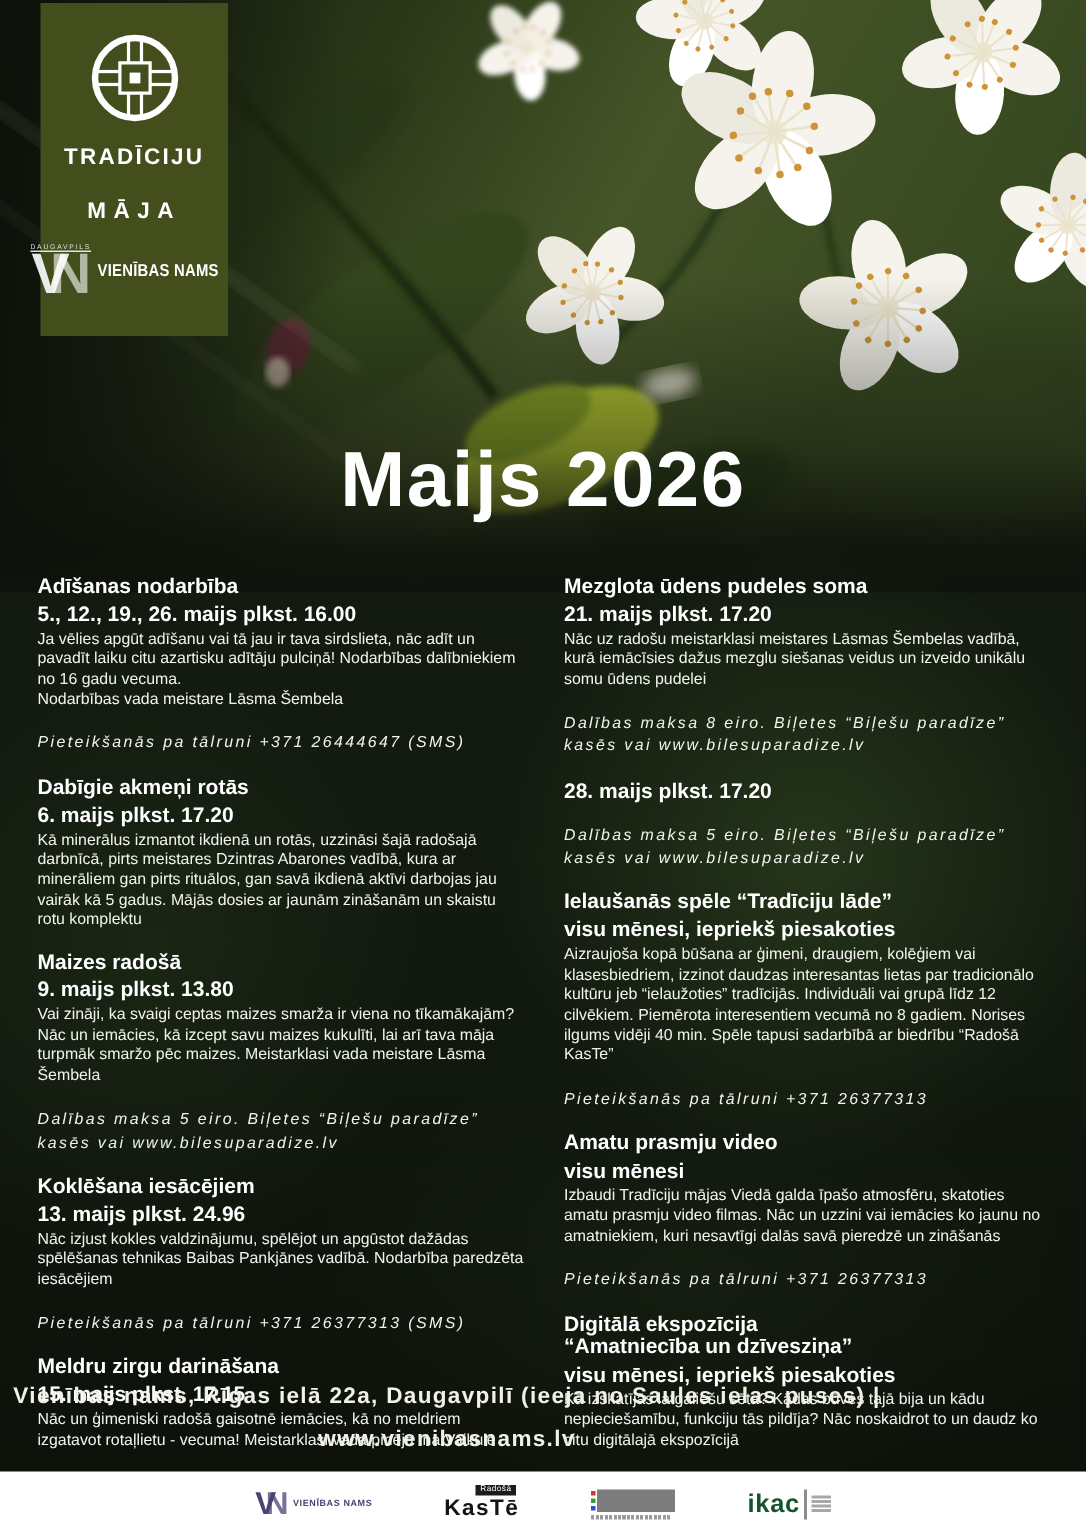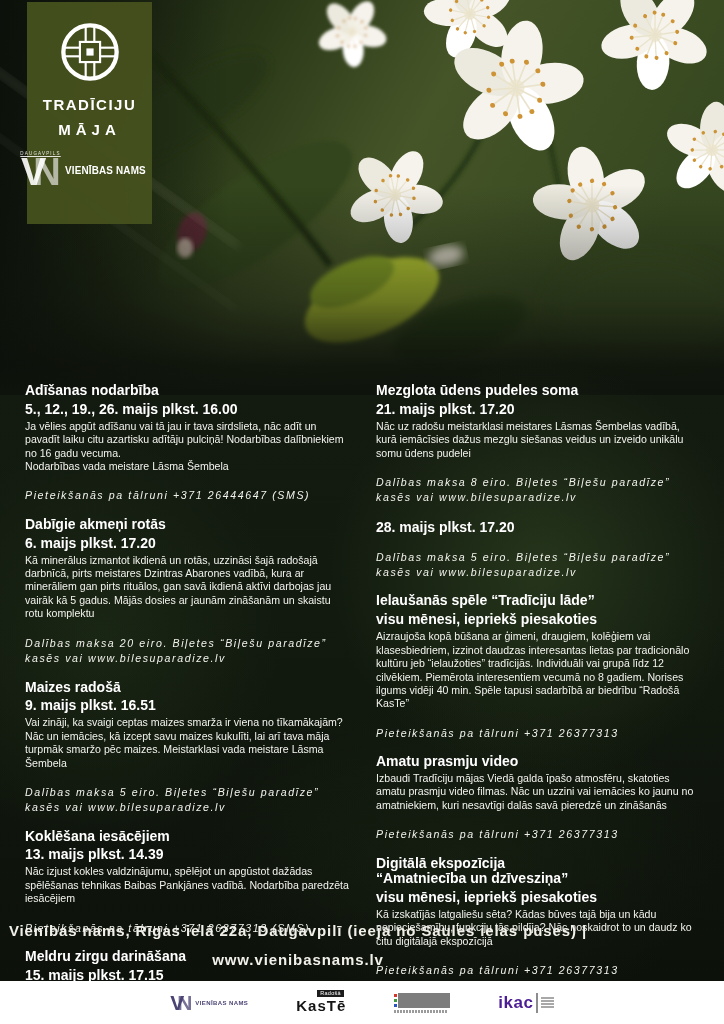--- a/index.html
+++ b/index.html
@@ -18,21 +18,21 @@
   .glow-b { position:absolute; top:430px; left:-80px; width:360px; height:420px; pointer-events:none;
     background:radial-gradient(closest-side, rgba(60,88,42,.20), rgba(60,88,42,0)); }
   .glow-c { position:absolute; top:700px; left:200px; width:520px; height:320px; pointer-events:none;
     background:radial-gradient(closest-side, rgba(52,76,38,.16), rgba(52,76,38,0)); }
 
   
   .brand-box { position:absolute; left:27px; top:2px; width:125px; height:222px;
     background:rgba(70,81,30,.95); color:#fff; text-align:center; padding-top:14px; }
   .brand-mark { display:block; margin:0 auto 8px; }
   .brand-l1 { font-size:15px; font-weight:bold; letter-spacing:1.5px; }
-  .brand-l2 { font-size:15px; font-weight:bold; letter-spacing:5px; margin-top:8px; }
+  .brand-l2 { font-size:15px; font-weight:bold; letter-spacing:5px; margin-top:19px; }
   .vn-block { margin-top:14px; display:flex; align-items:center; justify-content:center; gap:4px; }
   .vn-letters { position:relative; line-height:1; text-align:right;text-decoration:underline; }
   .vn-city { display:block; font-size:4.5px; letter-spacing:1.2px; opacity:.85; margin-bottom:-2px; }
   .vn-v,.vn-n { font-size:38px; font-weight:bold; line-height:.9; display:inline-block; }
   .vn-v { opacity:.9; } .vn-n { margin-left:-13px; opacity:.6; }
   .vn-name { font-size:11.5px; font-weight:bold; letter-spacing:.2px; transform:scaleX(.86); transform-origin:left center; white-space:nowrap; }
 
   
   .main-title { position:absolute; top:290px; left:0; width:724px; text-align:center;
     color:#fff; font-size:52px; font-weight:bold; letter-spacing:1px; }
@@ -62,21 +62,21 @@
   .kaste-text { font-size:15px; font-weight:bold; color:#141414; letter-spacing:1px; }
   .dpils { flex-direction:column; align-items:flex-start; gap:2px; display:flex; }
   .dpils-row { display:flex; align-items:stretch; gap:1px; }
   .dpils-dots { display:flex; flex-direction:column; justify-content:space-between; padding:1px 0; }
   .dpils-dots i { display:block; width:3px; height:3px; }
   .dpils-dots .d1 { background:#d8362c; } .dpils-dots .d2 { background:#3d9a3d; } .dpils-dots .d3 { background:#2c52c8; }
   .dpils-bar { width:52px; height:15px; background:#7d7d7d; }
   .dpils-caption { width:54px; height:3px;
     background:repeating-linear-gradient(90deg,#9b9b9b 0 2px, transparent 2px 3px); }
   .ikac { gap:3px; }
-  .ikac-text { font-size:17px; color:#4c1d95; font-weight:bold; letter-spacing:.5px; }
+  .ikac-text { font-size:17px; color:#14532d; font-weight:bold; letter-spacing:.5px; }
   .ikac-bar { width:1.5px; height:20px; background:#8c8c8c; display:inline-block; }
   .ikac-lines { display:inline-flex; flex-direction:column; gap:1.5px; }
   .ikac-lines i { width:13px; height:1.5px; background:#a8a8a8; display:block; }
 </style>
 </head>
 <body>
 
 <div class="poster">
 
   <svg class="photo" viewBox="0 0 724 390" aria-hidden="true">
@@ -203,45 +203,45 @@
     <div class="brand-l1">TRADĪCIJU</div>
     <div class="brand-l2">MĀJA</div>
     <div class="vn-block">
       <div class="vn-letters">
         <span class="vn-city">DAUGAVPILS</span><span class="vn-v">V</span><span class="vn-n">N</span>
       </div>
       <div class="vn-name">VIENĪBAS NAMS</div>
     </div>
   </div>
 
+  <h1 class="main-title">Maijs 2026</h1>
 
   <div class="columns">
     <div class="col">
       <article class="event">
         <h3 class="ev-title">Adīšanas nodarbība</h3>
         <div class="ev-when">5., 12., 19., 26. maijs plkst. 16.00</div>
         <p class="ev-body">Ja vēlies apgūt adīšanu vai tā jau ir tava sirdslieta, nāc adīt un pavadīt laiku citu azartisku adītāju pulciņā! Nodarbības dalībniekiem no 16 gadu vecuma.
 Nodarbības vada meistare Lāsma Šembela</p>
         <p class="ev-note">Pieteikšanās pa tālruni +371 26444647 (SMS)</p>
       </article>
       <article class="event">
         <h3 class="ev-title">Dabīgie akmeņi rotās</h3>
         <div class="ev-when">6. maijs plkst. 17.20</div>
         <p class="ev-body">Kā minerālus izmantot ikdienā un rotās, uzzināsi šajā radošajā darbnīcā, pirts meistares Dzintras Abarones vadībā,  kura ar minerāliem gan pirts rituālos, gan savā ikdienā aktīvi darbojas jau vairāk kā 5 gadus. Mājās dosies ar jaunām zināšanām un skaistu rotu komplektu</p>
-        <p class="ev-note">Dalības maksa 20 eiro. Biļetes “Biļešu paradīze” kasēs vai www.bilesuparadize.lv</p>
       </article>
       <article class="event">
         <h3 class="ev-title">Maizes radošā</h3>
-        <div class="ev-when">9. maijs plkst. 16.51</div>
+        <div class="ev-when">9. maijs plkst. 13.80</div>
         <p class="ev-body">Vai zināji, ka svaigi ceptas maizes smarža ir viena no tīkamākajām? Nāc un iemācies, kā izcept savu maizes kukulīti, lai arī tava māja turpmāk smaržo pēc maizes. Meistarklasi vada meistare Lāsma Šembela</p>
         <p class="ev-note">Dalības maksa 5 eiro. Biļetes “Biļešu paradīze” kasēs vai www.bilesuparadize.lv</p>
       </article>
       <article class="event">
         <h3 class="ev-title">Koklēšana iesācējiem</h3>
-        <div class="ev-when">13. maijs plkst. 14.39</div>
+        <div class="ev-when">13. maijs plkst. 24.96</div>
         <p class="ev-body">Nāc izjust kokles valdzinājumu, spēlējot un apgūstot dažādas spēlēšanas tehnikas Baibas Pankjānes vadībā. Nodarbība paredzēta iesācējiem</p>
         <p class="ev-note">Pieteikšanās pa tālruni +371 26377313 (SMS)</p>
       </article>
       <article class="event">
         <h3 class="ev-title">Meldru zirgu darināšana</h3>
         <div class="ev-when">15. maijs plkst. 17.15</div>
         <p class="ev-body">Nāc un ģimeniski radošā gaisotnē iemācies, kā no meldriem izgatavot rotaļlietu - vecuma! Meistarklasi vada pinēja Ina Vaikule</p>
         <p class="ev-note">Dalības maksa 4 eiro. Biļetes “Biļešu paradīze” kasēs vai www.bilesuparadize.lv</p>
       </article>
     </div>
@@ -257,20 +257,21 @@
         <p class="ev-note">Dalības maksa 5 eiro. Biļetes “Biļešu paradīze” kasēs vai www.bilesuparadize.lv</p>
       </article>
       <article class="event">
         <h3 class="ev-title">Ielaušanās spēle “Tradīciju lāde”</h3>
         <div class="ev-when">visu mēnesi, iepriekš piesakoties</div>
         <p class="ev-body">Aizraujoša kopā būšana ar ģimeni, draugiem, kolēģiem vai klasesbiedriem, izzinot daudzas interesantas lietas par tradicionālo kultūru jeb “ielaužoties” tradīcijās. Individuāli vai grupā līdz 12 cilvēkiem. Piemērota interesentiem vecumā no 8 gadiem. Norises ilgums vidēji 40 min. Spēle tapusi sadarbībā ar biedrību “Radošā KasTe”</p>
         <p class="ev-note">Pieteikšanās pa tālruni +371 26377313</p>
       </article>
       <article class="event">
         <h3 class="ev-title">Amatu prasmju video</h3>
+        <div class="ev-when">visu mēnesi</div>
         <p class="ev-body">Izbaudi Tradīciju mājas Viedā galda īpašo atmosfēru, skatoties amatu prasmju video filmas. Nāc un uzzini vai iemācies ko jaunu no amatniekiem, kuri nesavtīgi dalās savā pieredzē un zināšanās</p>
         <p class="ev-note">Pieteikšanās pa tālruni +371 26377313</p>
       </article>
       <article class="event">
         <h3 class="ev-title">Digitālā ekspozīcija
 “Amatniecība un dzīvesziņa”</h3>
         <div class="ev-when">visu mēnesi, iepriekš piesakoties</div>
         <p class="ev-body">Kā izskatījās latgaliešu sēta? Kādas būves tajā bija un kādu nepieciešamību, funkciju tās pildīja? Nāc noskaidrot to un daudz ko citu digitālajā ekspozīcijā</p>
         <p class="ev-note">Pieteikšanās pa tālruni +371 26377313</p>
       </article>

